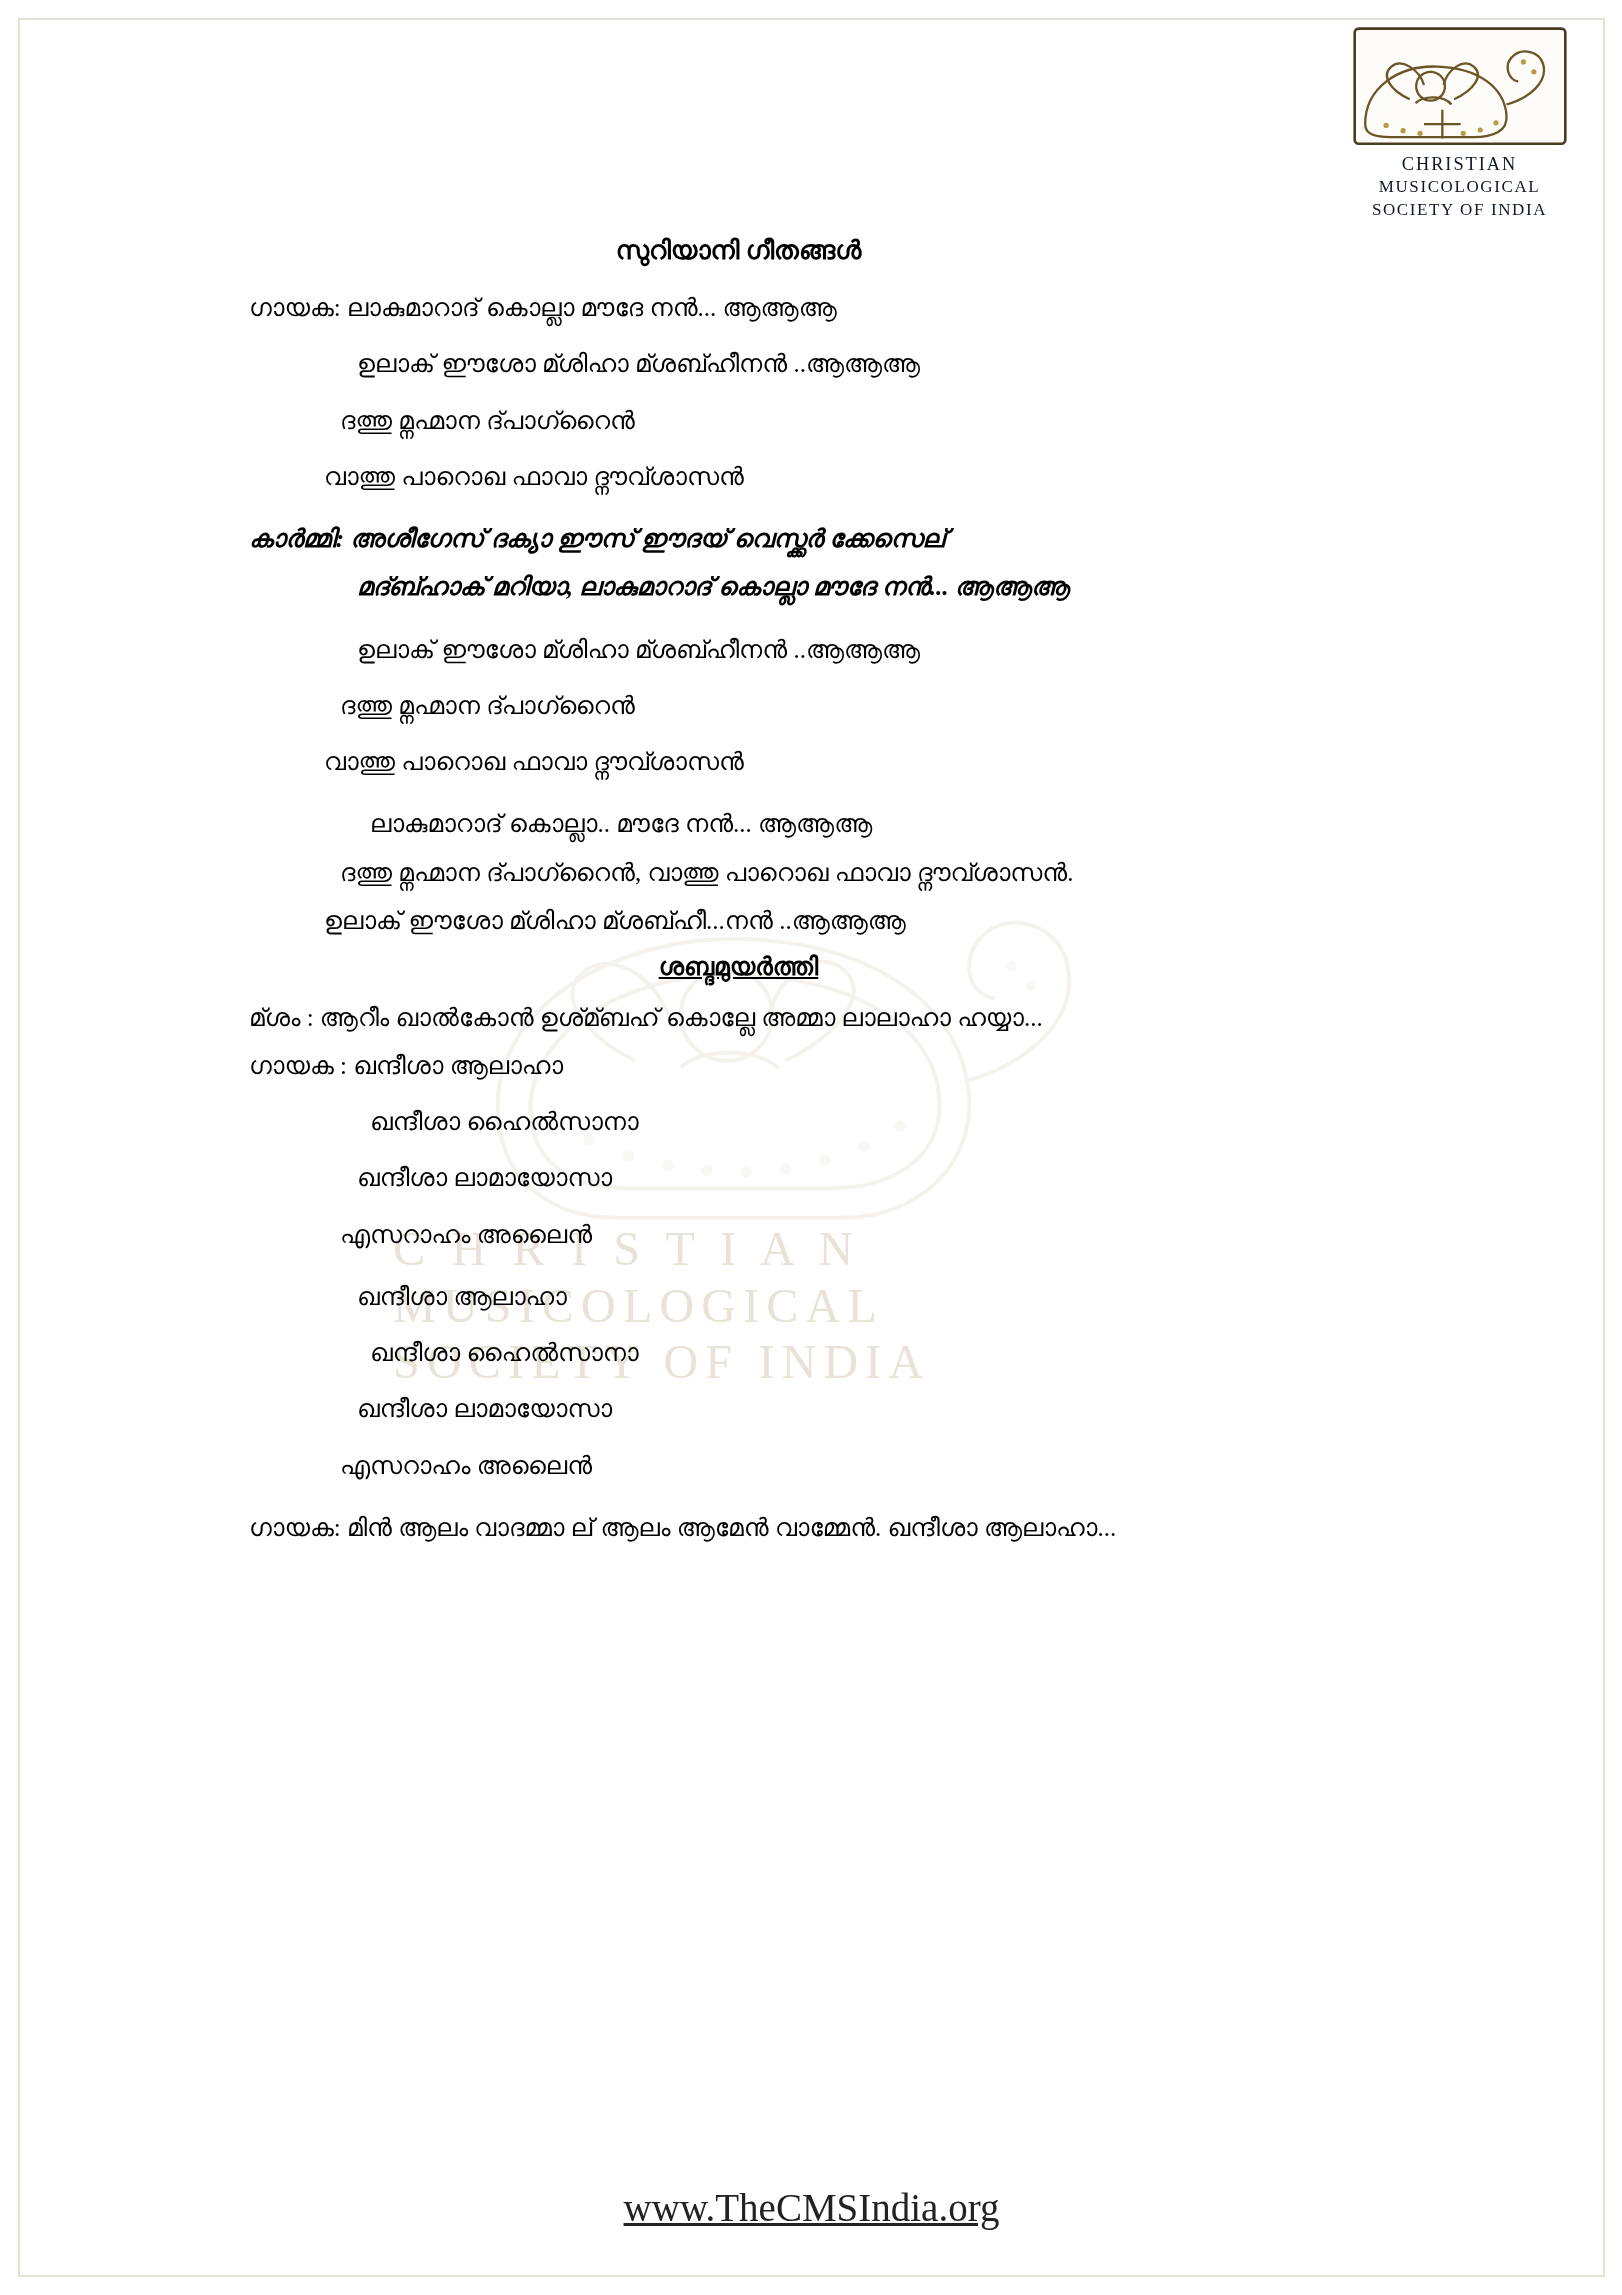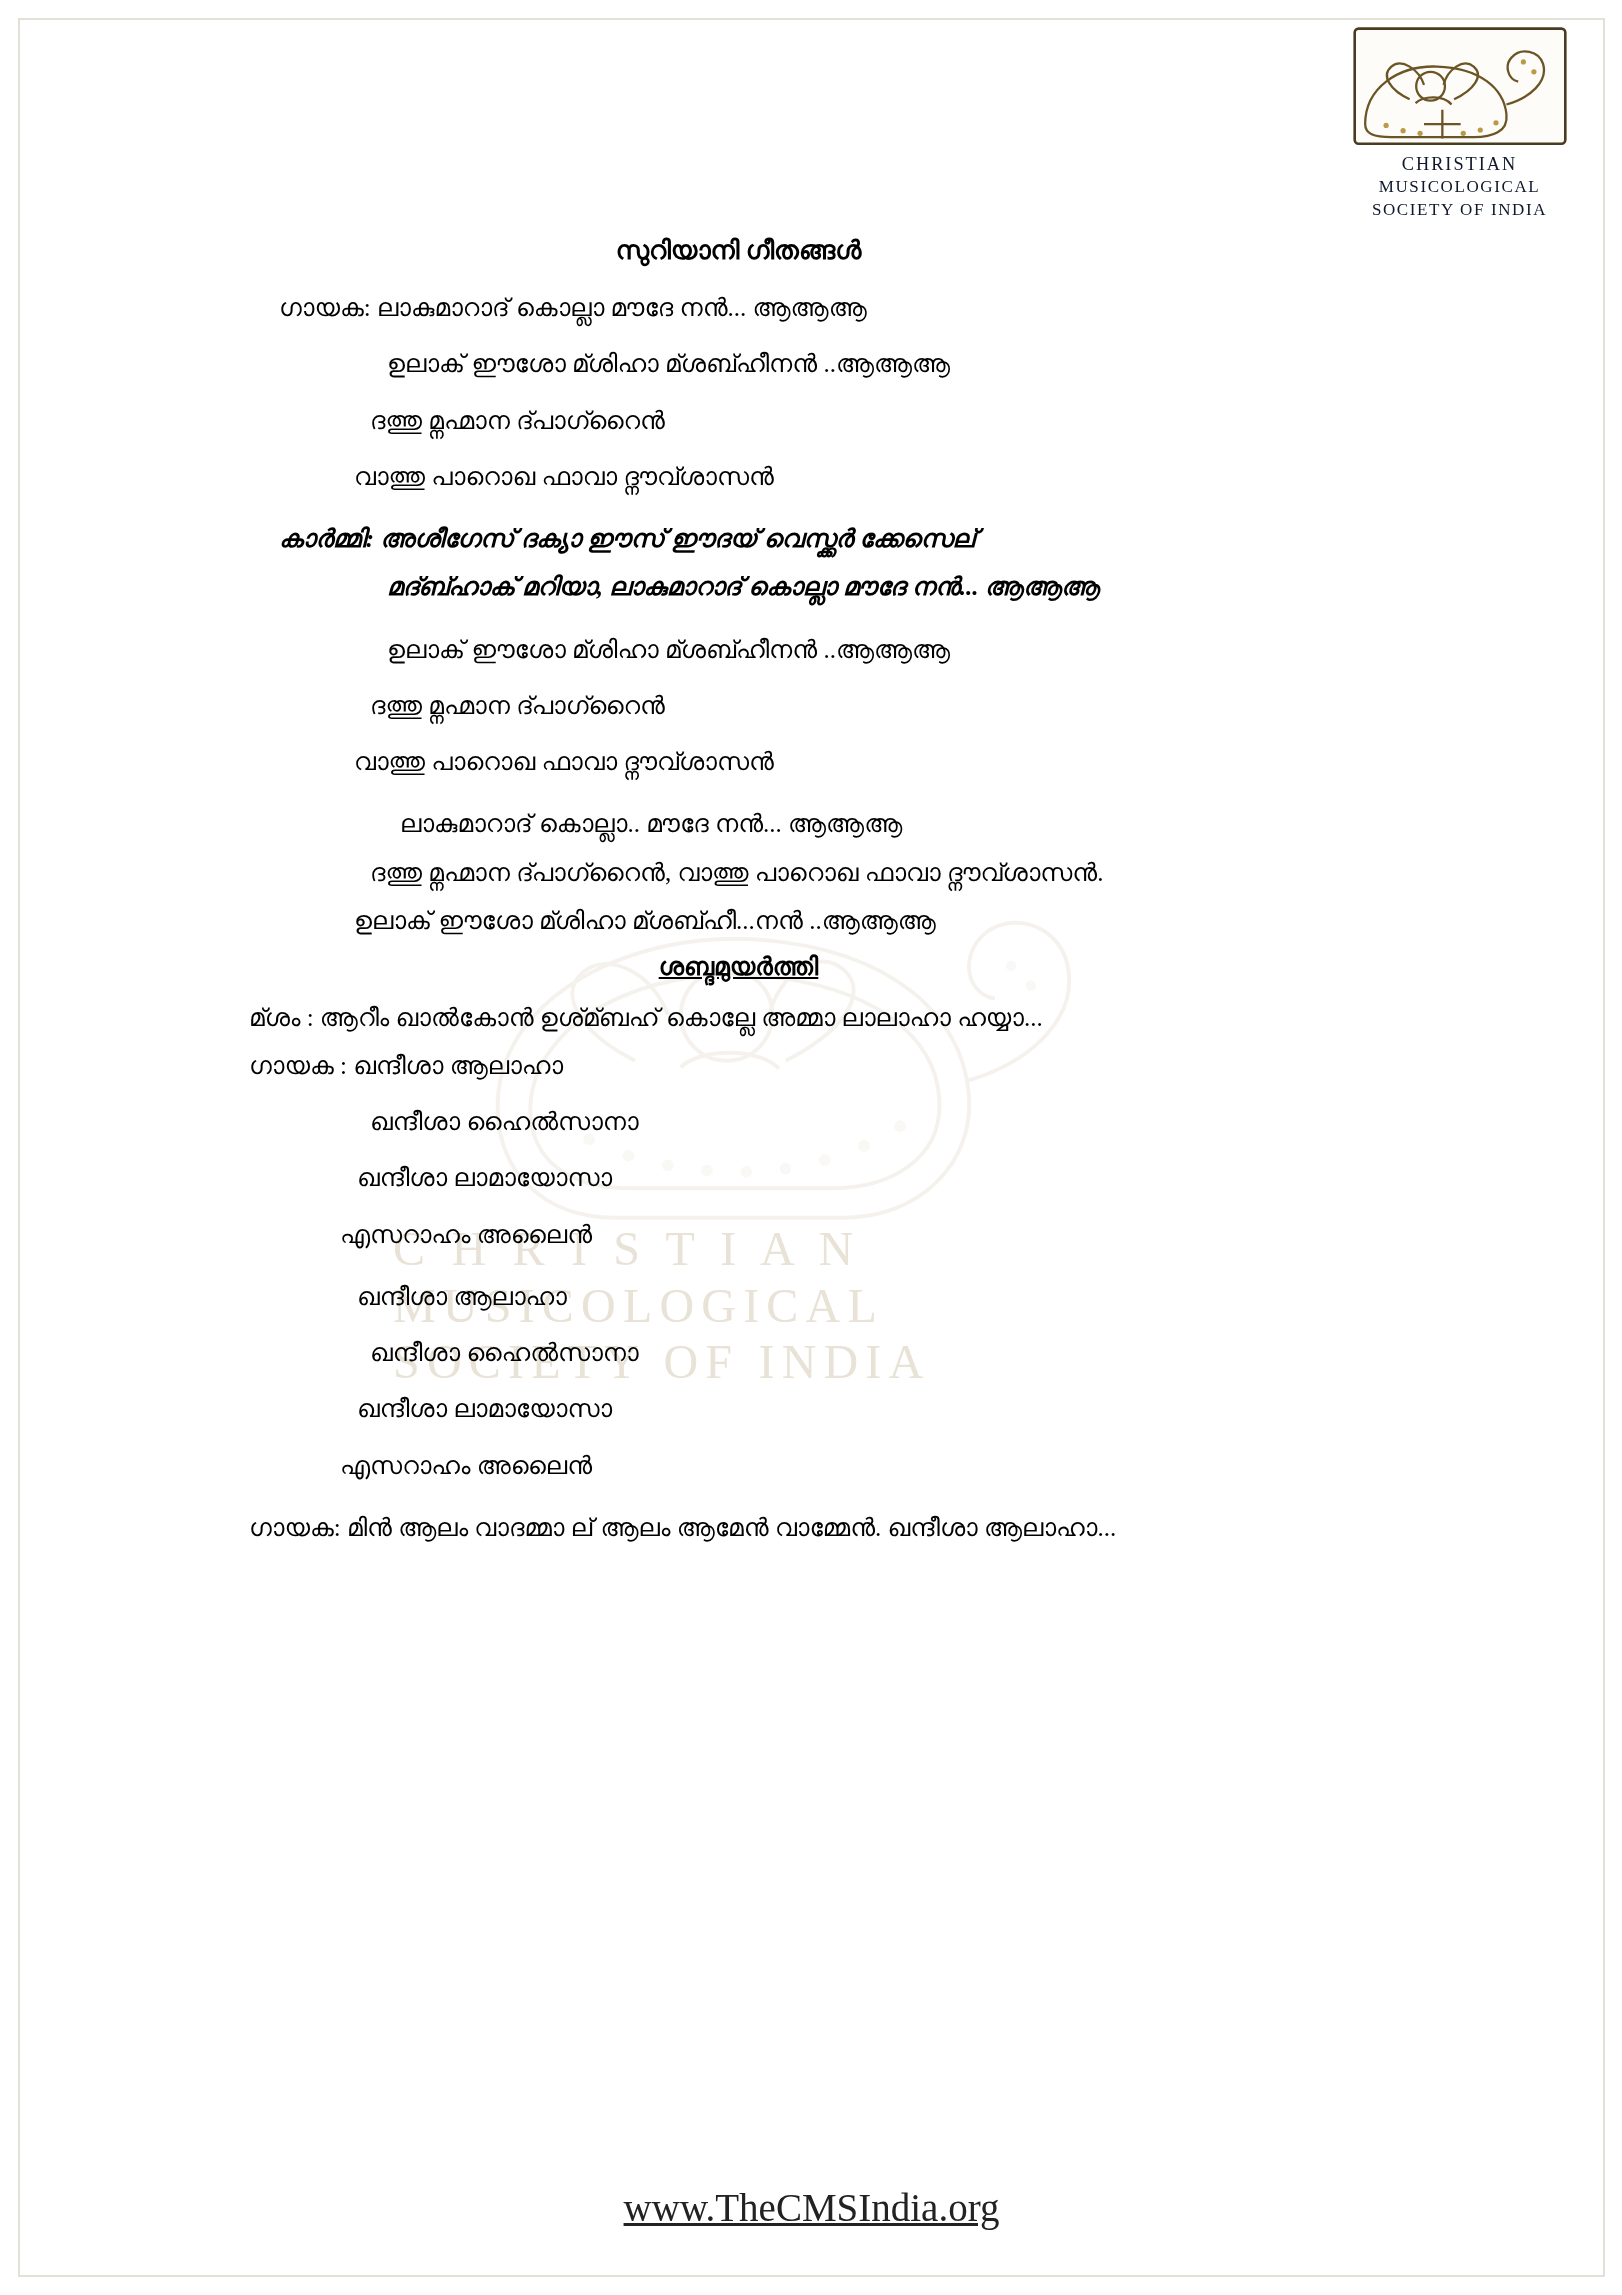--- a/index.html
+++ b/index.html
@@ -102,21 +102,21 @@
     margin-bottom: 0;
   }
   .line {
     font-family: "Liberation Serif", serif;
     font-size: 25px;
     color: #000;
     line-height: 1.25;
     margin: 0;
     padding: 0;
   }
-  .lines { margin-top: 26px; padding-left: 30px; }
+  .lines { margin-top: 26px; }
   .line-row { display: block; margin-bottom: 25px; }
   .i0  { padding-left: 249px; }
   .i1  { padding-left: 357px; }
   .i2  { padding-left: 340px; }
   .i3  { padding-left: 324px; }
   .i4  { padding-left: 370px; }
   .i5  { padding-left: 281px; }
   .italic { font-style: italic; font-weight: bold; }
   .section-head {
     text-align: center;

